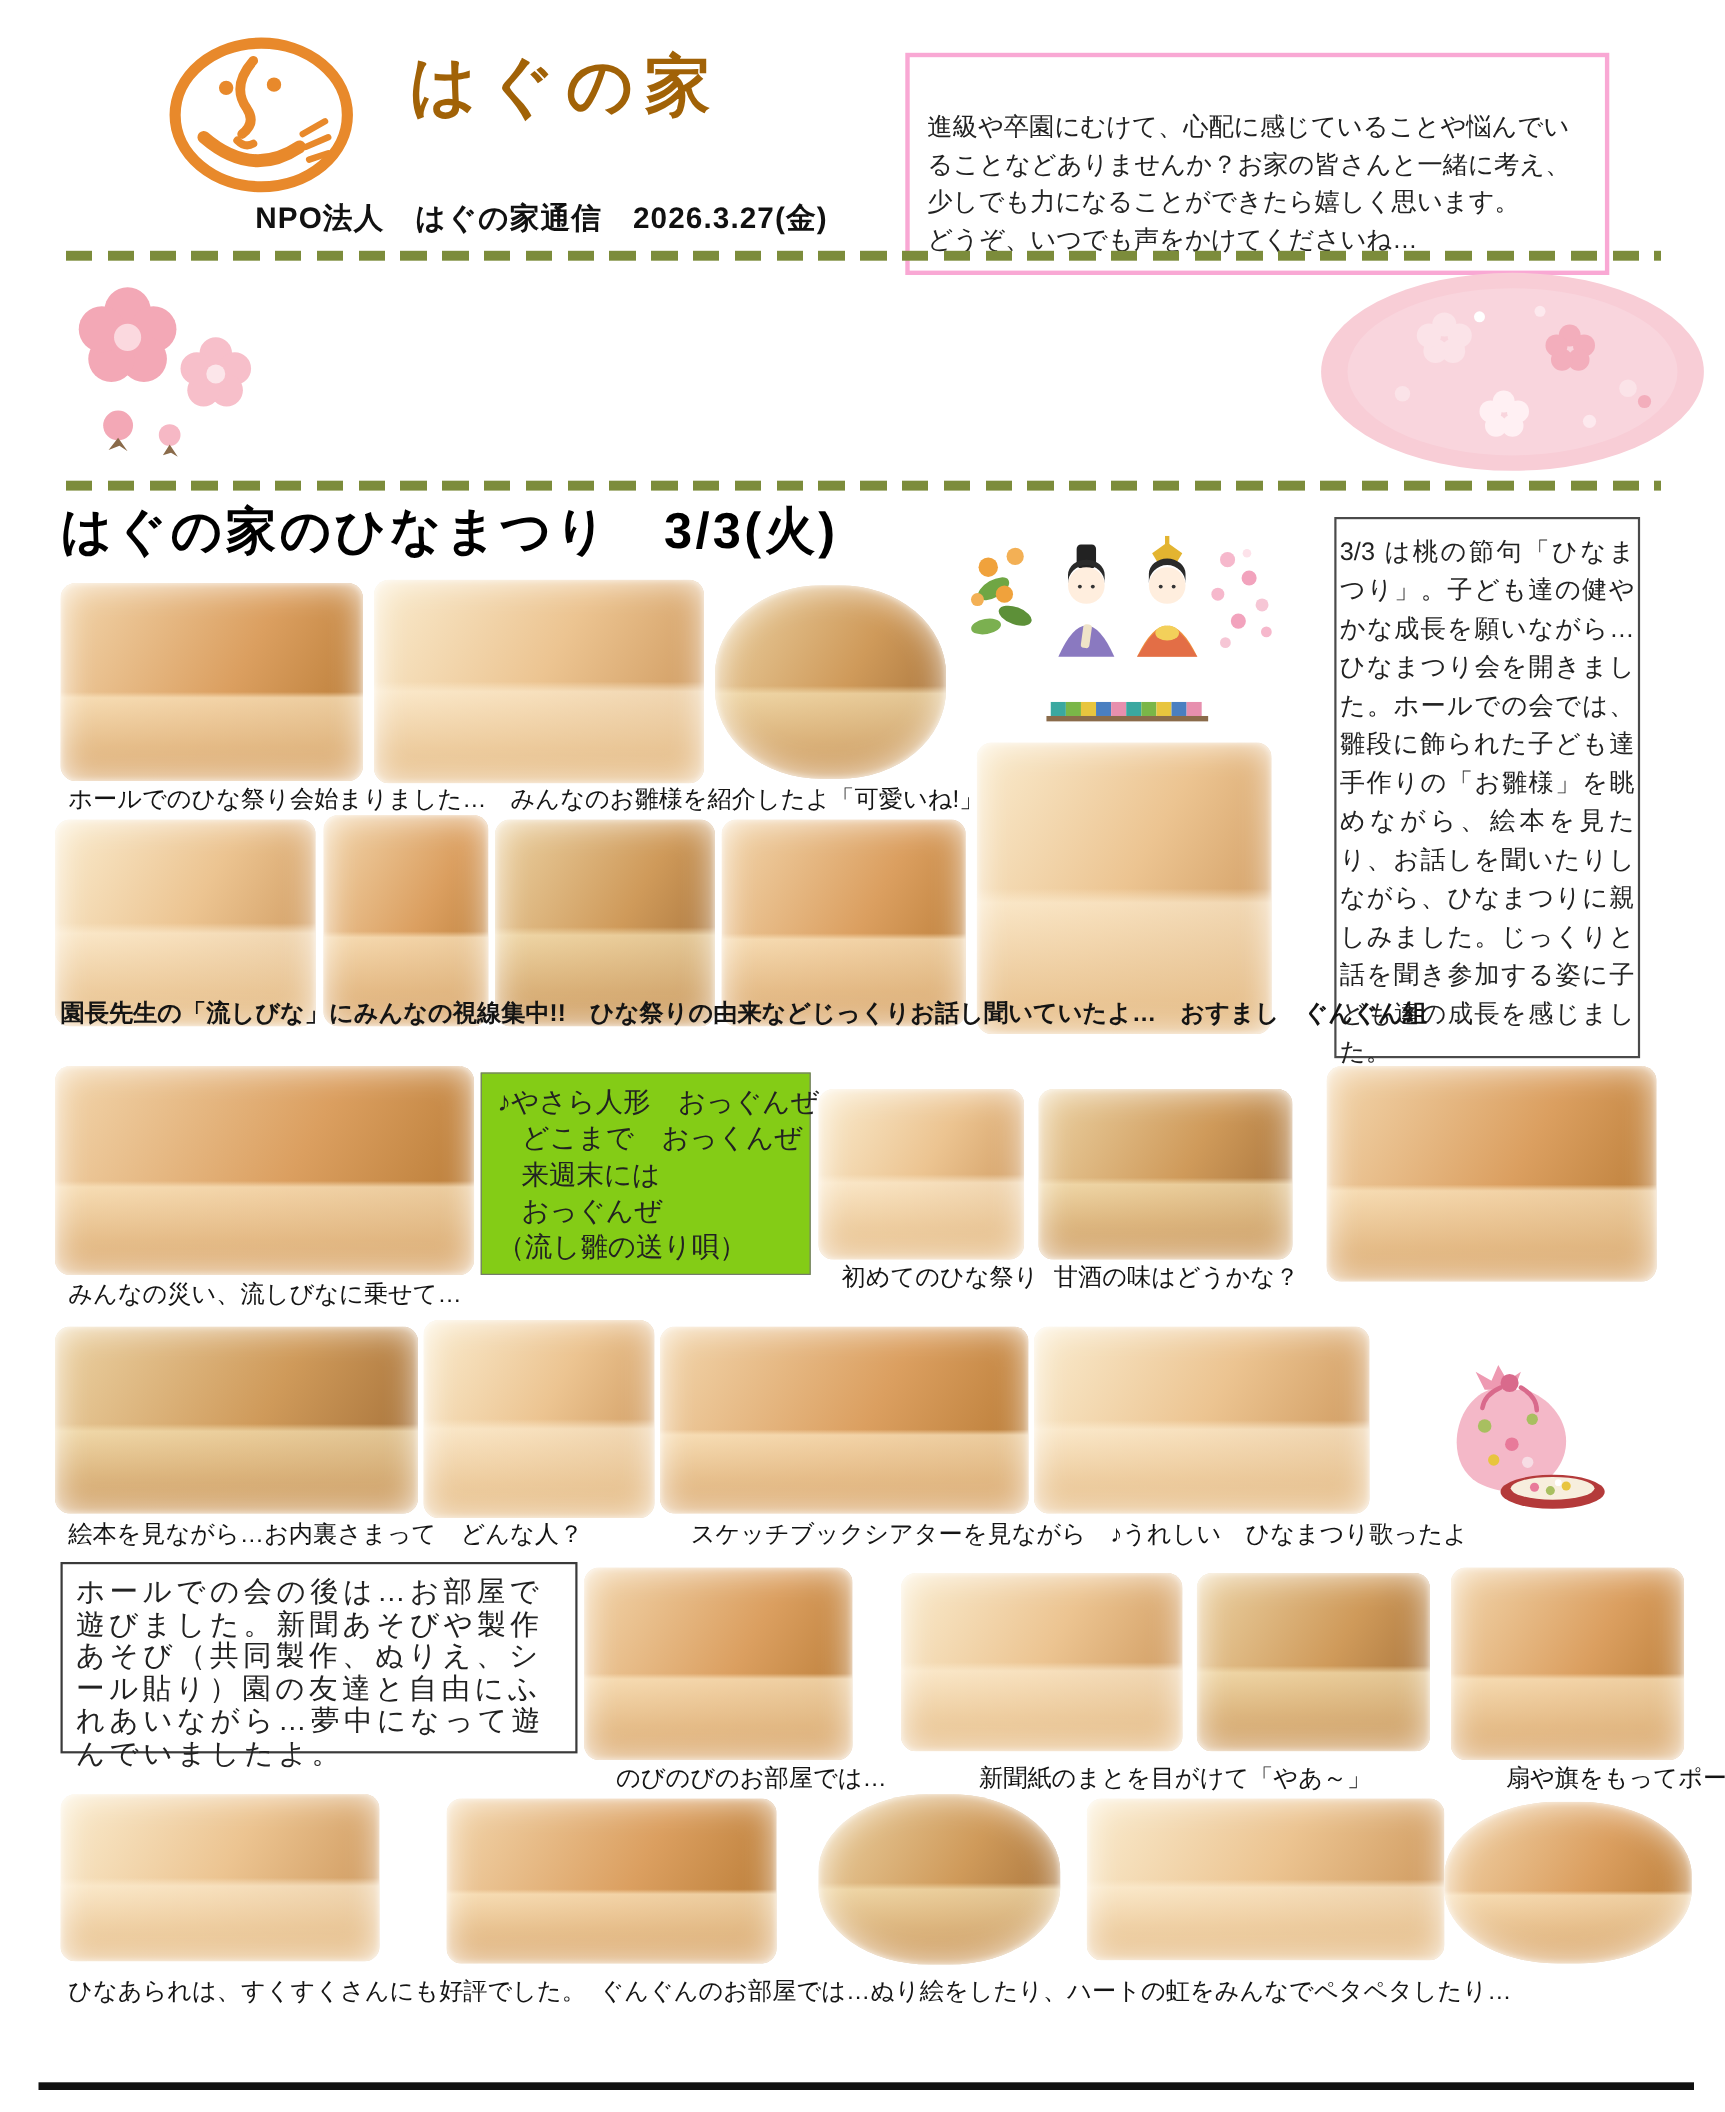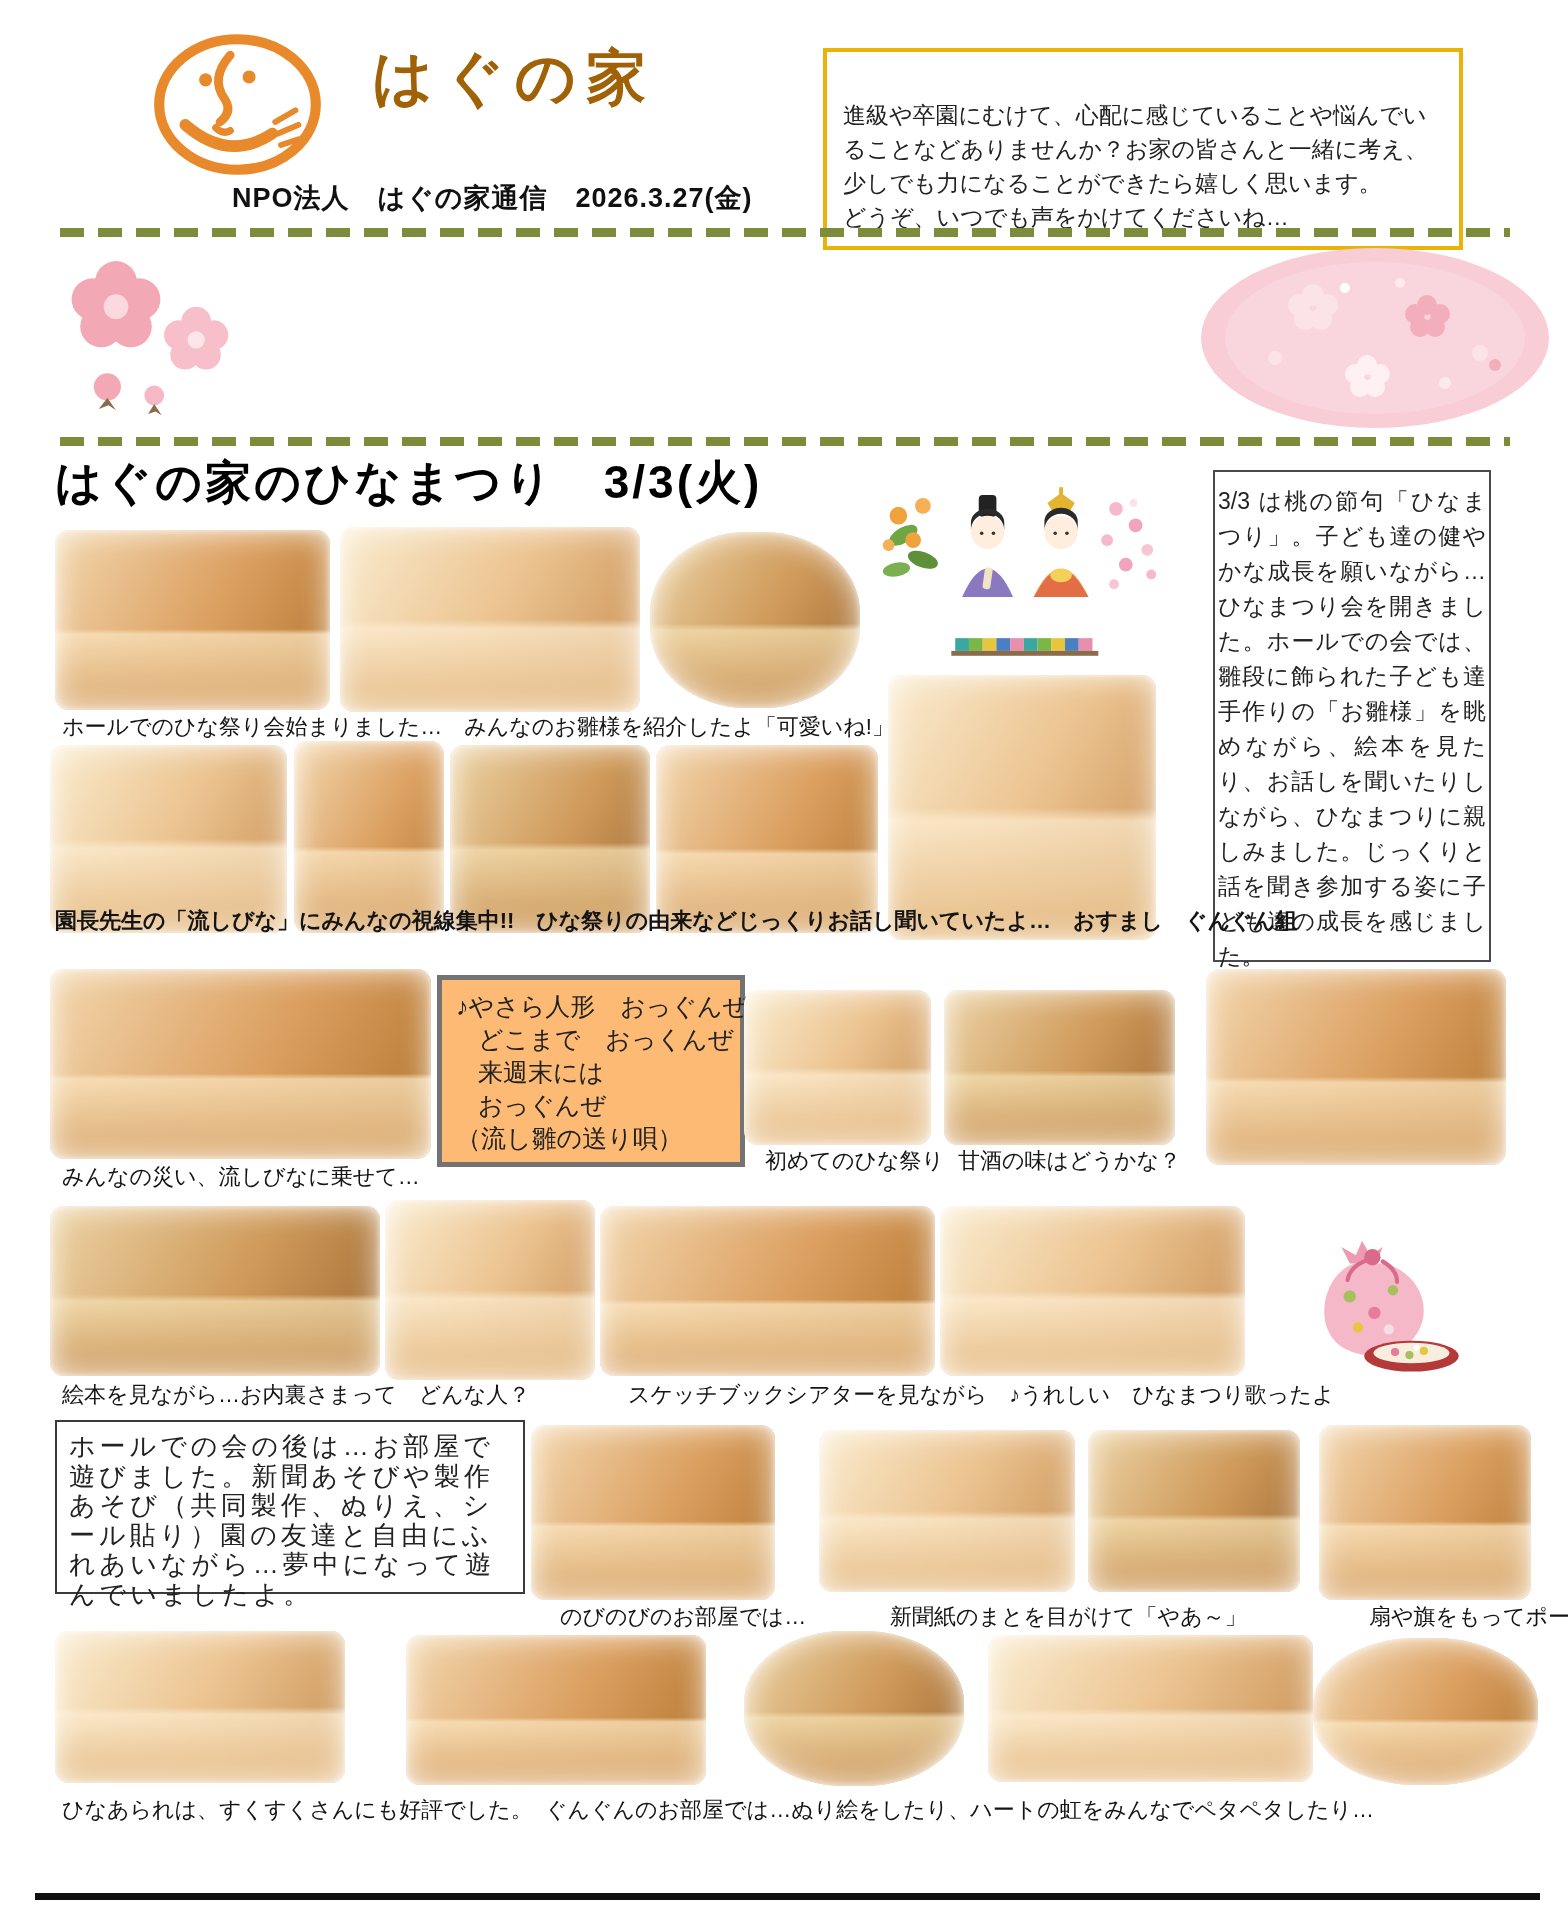--- a/index.html
+++ b/index.html
@@ -1,28 +1,28 @@
 <!DOCTYPE html>
 <html><head>
 <meta charset="utf-8">
 <style>
   html,body{margin:0;padding:0;background:#ffffff;}
   .page{position:relative;width:1568px;height:1920px;background:#ffffff;overflow:hidden;
         font-family:"Liberation Sans","DejaVu Sans",sans-serif;color:#1d1d1d;}
   .abs{position:absolute;}
   .title{font-size:60px;font-weight:900;letter-spacing:10px;color:#a16207;}
   .subtitle{font-size:27px;font-weight:700;letter-spacing:1px;color:#111;white-space:nowrap;}
-  .notice-box{border:4px solid #eab308;background:#ffffff;padding:12px 16px;
+  .notice-box{border:4px solid #f9a8d4;background:#ffffff;padding:12px 16px;
               font-size:23px;line-height:34px;white-space:pre-line;color:#222;}
   .divider{height:9px;background:repeating-linear-gradient(90deg,#7c8c3b 0 24px,transparent 24px 38px);}
   .intro-text{font-size:24px;line-height:37px;letter-spacing:0.5px;color:#222;text-align:justify;}
   .heading{font-size:46px;font-weight:900;letter-spacing:3px;color:#000;white-space:nowrap;}
   .sidebar-box{border:2px solid #4a4a4a;background:#fff;padding:12px 3px;
                font-size:23px;line-height:35px;color:#222;text-align:justify;}
-  .song-box{border:5px solid #737373;background:#fdba74;padding:10px 14px;font-size:25px;line-height:33px;color:#222;}
+  .song-box{border:1px solid #737373;background:#84cc16;padding:10px 14px;font-size:25px;line-height:33px;color:#222;}
   .song-box div{white-space:nowrap;}
   .song-indent{padding-left:22px;}
   .room-box{border:2px solid #3a3a3a;background:#fff;padding:10px 12px;
             font-size:26px;line-height:29.5px;letter-spacing:4px;color:#222;}
   .cap{font-size:22px;color:#141414;white-space:nowrap;font-weight:500;}
   .photo{border-radius:14px;
          box-shadow:inset 0 0 30px rgba(255,255,255,0.9), inset 0 0 6px rgba(255,255,255,0.7);}
   .v1{background:linear-gradient(to bottom,rgba(255,255,255,0) 55%,rgba(250,228,190,0.75) 58%,rgba(219,170,112,0.95)),
       linear-gradient(120deg,#f3d7ae,#db9f60 55%,#b3752e);}
   .v2{background:linear-gradient(to bottom,rgba(255,255,255,0) 50%,rgba(252,236,208,0.7) 55%,rgba(230,189,135,0.95)),

